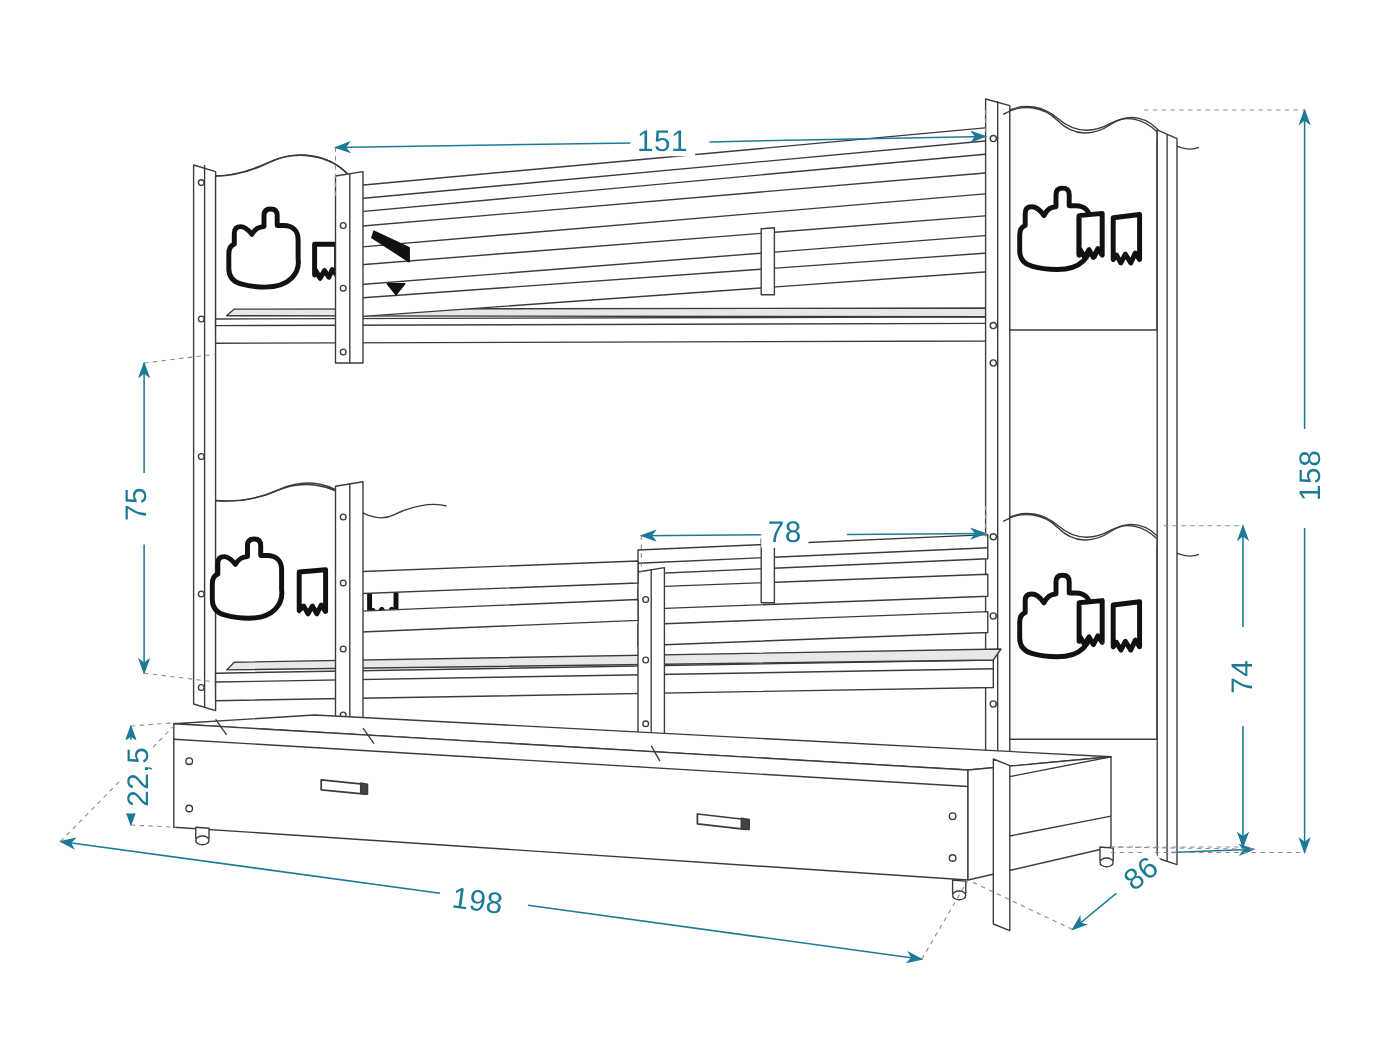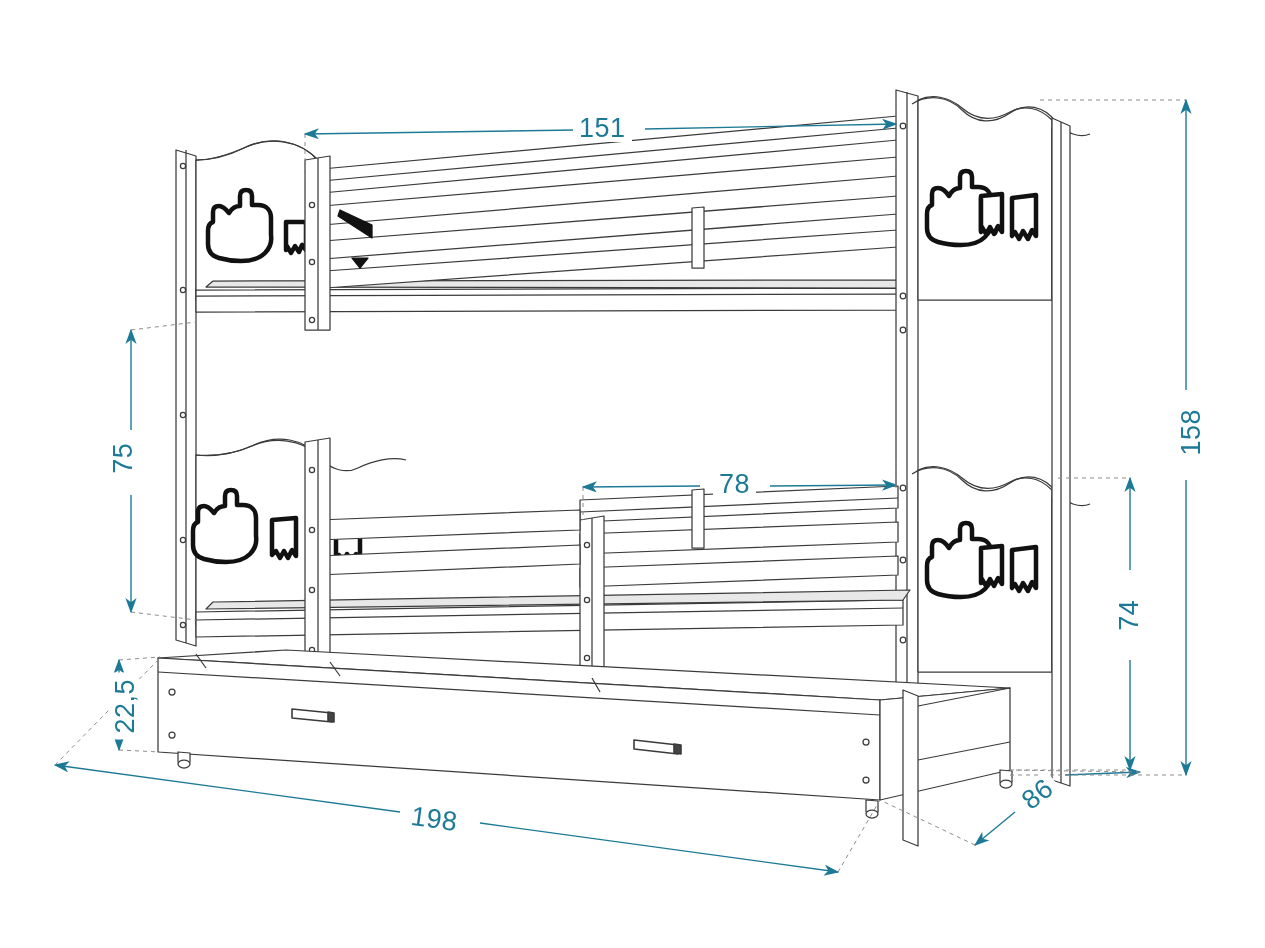--- a/index.html
+++ b/index.html
@@ -363,21 +363,21 @@
       <line x1="838" y1="872" x2="880" y2="800"></line>
       <line x1="975" y1="845" x2="880" y2="800"></line>
       <line x1="1140" y1="772" x2="1010" y2="770"></line>
     </g>
   </svg>
 
   <div class="dim-label" style="left:573px; top:114px;">151</div>
 
   <div class="dim-label rot90" style="left:102px; top:444px;">75</div>
 
-  <div class="dim-label" style="left:713px; top:470px;">78</div>
+  <div class="dim-label" style="left:692px; top:470px;">78</div>
 
   <div class="dim-label rot90" style="left:1162px; top:418px;">158</div>
 
   <div class="dim-label rot90" style="left:1108px; top:601px;">74</div>
 
   <div class="dim-label rot90" style="left:92px; top:692px;">22,5</div>
 
   <div class="dim-label" style="left:405px; top:805px; transform:rotate(7.8deg);">198</div>
 
   <div class="dim-label" style="left:1016px; top:780px; transform:rotate(-38deg);">86</div>

